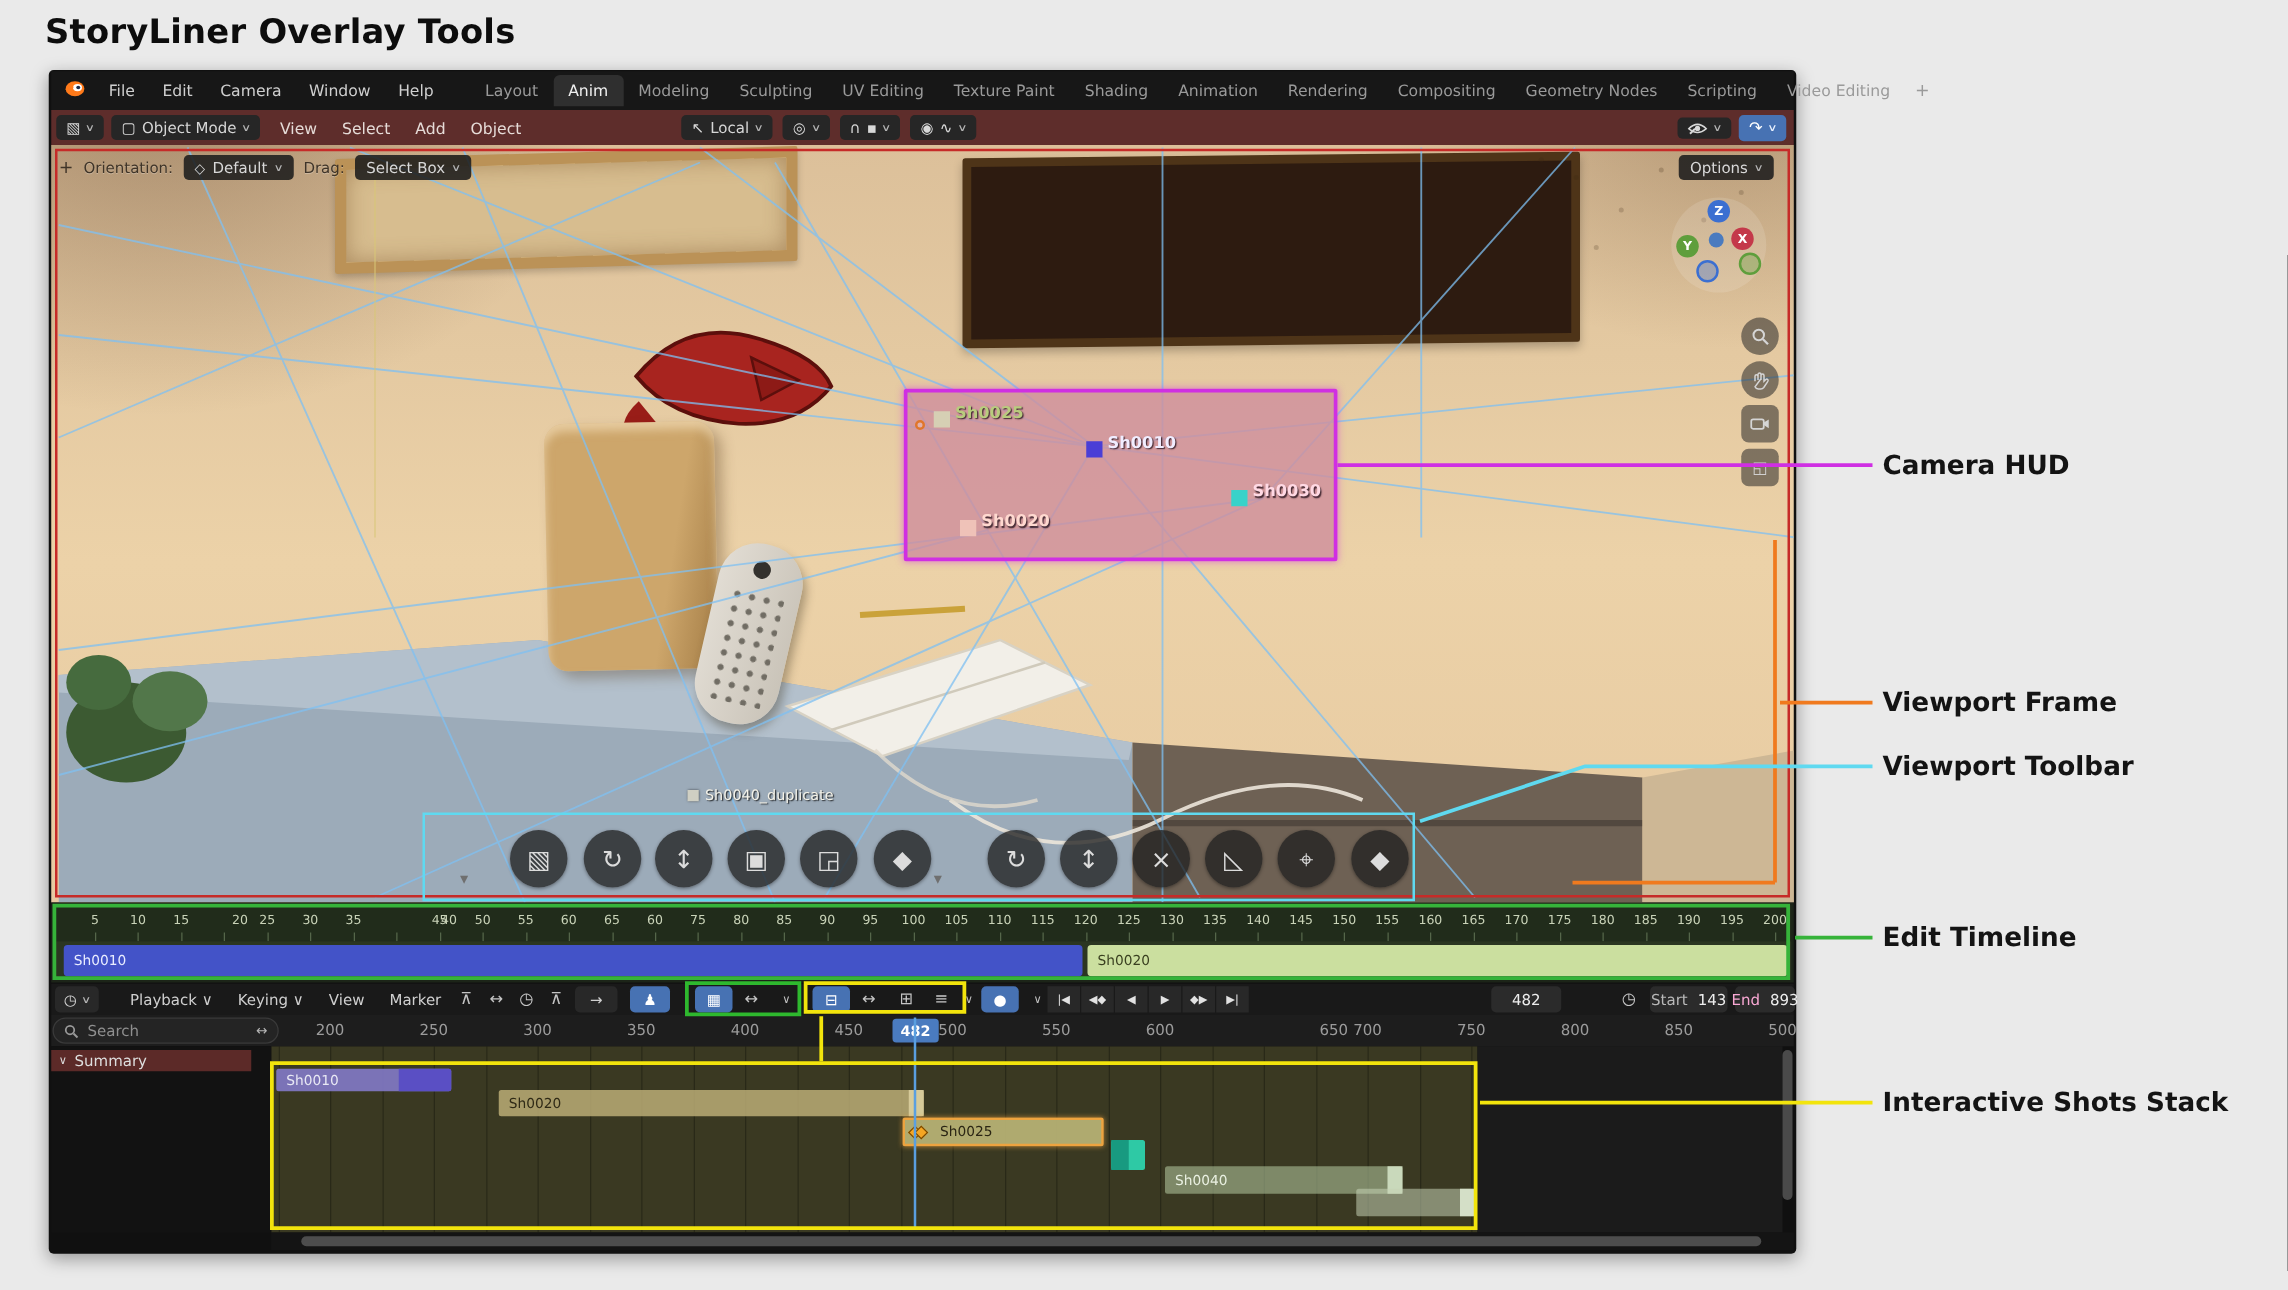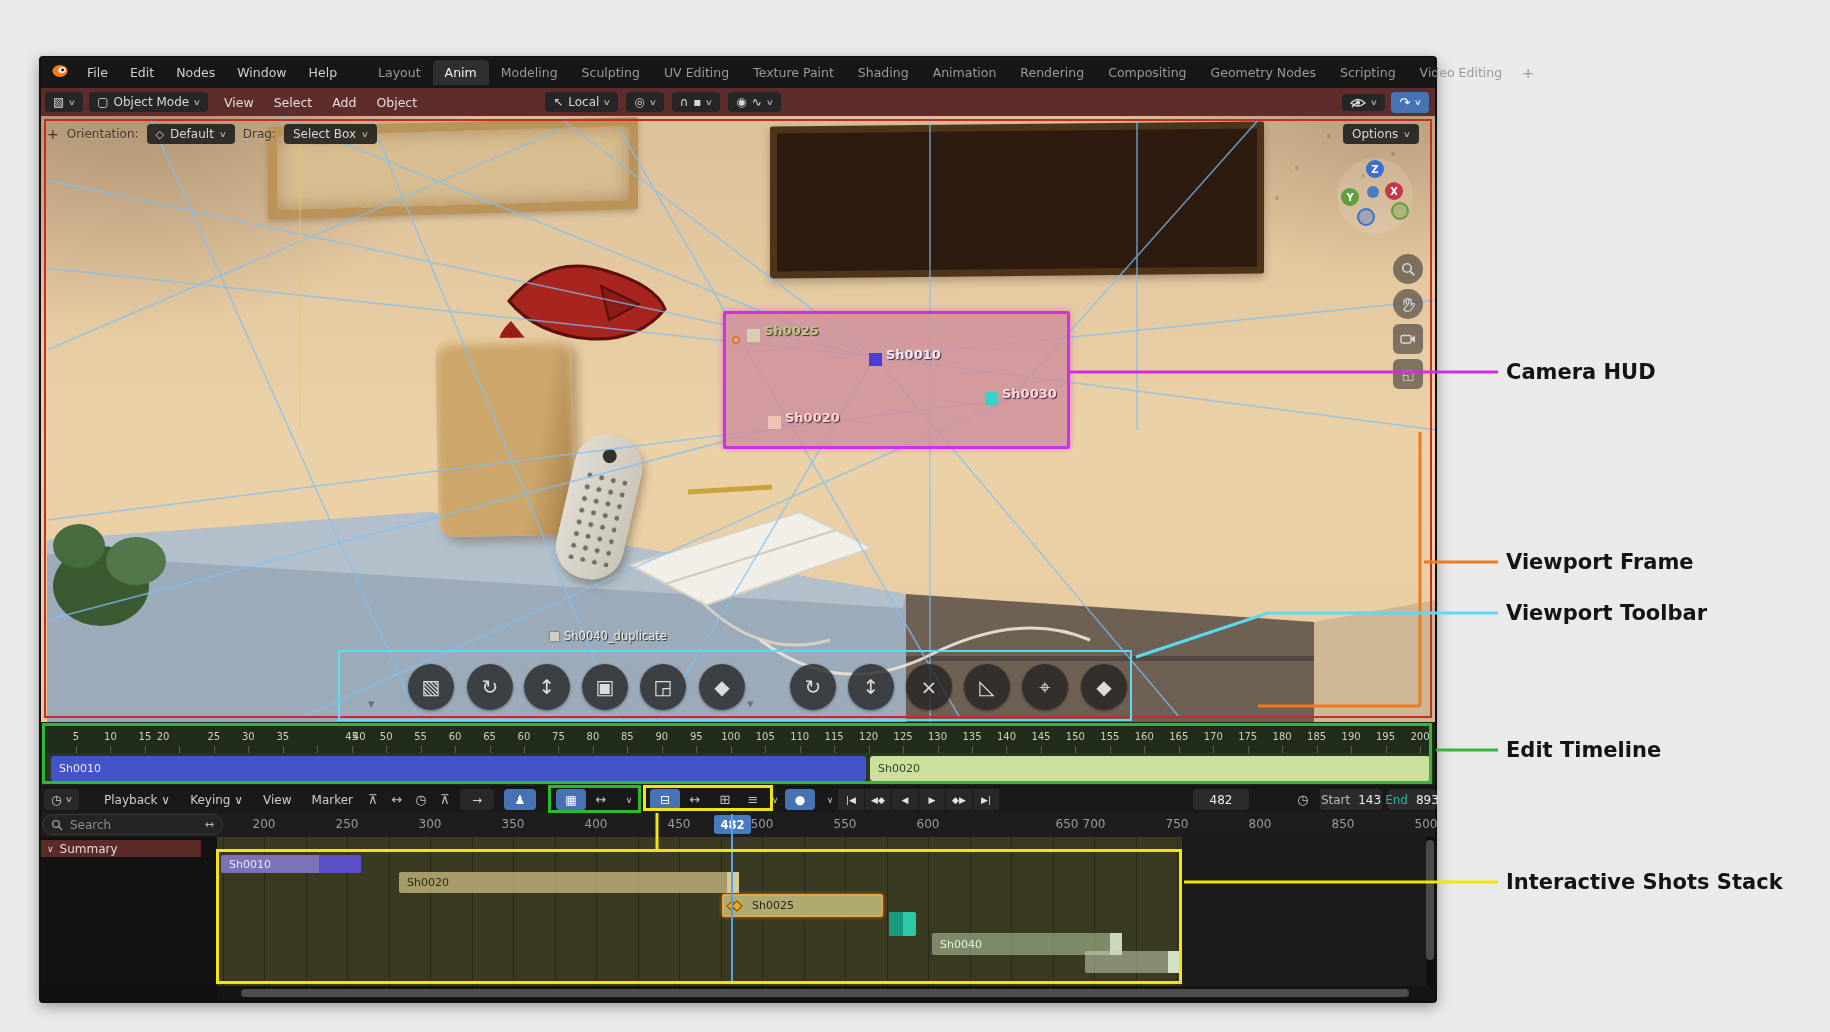--- a/index.html
+++ b/index.html
@@ -101,36 +101,37 @@
   
   .ann-box { border-style:solid; z-index:40; pointer-events:none; }
   svg.lines { position:absolute; left:0; top:0; z-index:50; pointer-events:none; }
   .eye-svg, .mini-svg { display:block; }
 </style>
 </head>
 <body>
 
 <div class="canvas">
 
+  <div class="abs page-title">StoryLiner Overlay Tools</div>
 
   <div class="abs window"></div>
 
   <div class="abs menubar">
     <span style="padding:0 8px 0 10px">
       <svg width="17" height="14" viewBox="0 0 17 14">
           <ellipse cx="9" cy="7" rx="7.5" ry="6" fill="#ff7a1a"></ellipse>
           <ellipse cx="11" cy="6" rx="3.6" ry="2.9" fill="#fff"></ellipse>
           <ellipse cx="11.6" cy="6" rx="1.6" ry="1.4" fill="#1a2a4a"></ellipse>
           <path d="M1 8 L6 3 L8 6 Z" fill="#ff7a1a"></path>
         </svg>
     </span>
     <span id="main-menus" style="display:flex">
         <span class="menu-item">File</span>
         <span class="menu-item">Edit</span>
-        <span class="menu-item">Nodes</span>
+        <span class="menu-item">Camera</span>
         <span class="menu-item">Window</span>
         <span class="menu-item">Help</span>
       </span>
     <span class="ws-tabs" id="ws-tabs">
         <span class="ws-tab">Layout</span>
         <span class="ws-tab active">Anim</span>
         <span class="ws-tab">Modeling</span>
         <span class="ws-tab">Sculpting</span>
         <span class="ws-tab">UV Editing</span>
         <span class="ws-tab">Texture Paint</span>
@@ -338,21 +339,21 @@
   </div>
 
   <div class="abs edit-strip">
     <div class="edit-ruler" id="edit-ruler">
         <span class="edit-tick" style="left: 33px;">5</span>
         <span style="position: absolute; top: 22px; width: 1px; height: 7px; background: rgb(85, 102, 74); left: 33px;"></span>
         <span class="edit-tick" style="left: 67.4615px;">10</span>
         <span style="position: absolute; top: 22px; width: 1px; height: 7px; background: rgb(85, 102, 74); left: 67.4615px;"></span>
         <span class="edit-tick" style="left: 101.923px;">15</span>
         <span style="position: absolute; top: 22px; width: 1px; height: 7px; background: rgb(85, 102, 74); left: 101.923px;"></span>
-        <span class="edit-tick" style="left: 120px;">20</span>
+        <span class="edit-tick" style="left: 149px;">20</span>
         <span style="position: absolute; top: 22px; width: 1px; height: 7px; background: rgb(85, 102, 74); left: 136.385px;"></span>
         <span class="edit-tick" style="left: 170.846px;">25</span>
         <span style="position: absolute; top: 22px; width: 1px; height: 7px; background: rgb(85, 102, 74); left: 170.846px;"></span>
         <span class="edit-tick" style="left: 205.308px;">30</span>
         <span style="position: absolute; top: 22px; width: 1px; height: 7px; background: rgb(85, 102, 74); left: 205.308px;"></span>
         <span class="edit-tick" style="left: 239.769px;">35</span>
         <span style="position: absolute; top: 22px; width: 1px; height: 7px; background: rgb(85, 102, 74); left: 239.769px;"></span>
         <span class="edit-tick" style="left: 274.231px; margin-left: 42px;">40</span>
         <span style="position: absolute; top: 22px; width: 1px; height: 7px; background: rgb(85, 102, 74); left: 274.231px;"></span>
         <span class="edit-tick" style="left: 308.692px;">45</span>
@@ -487,21 +488,21 @@
       </span>
     <span class="hitem numfield" style="left:1152px;width:56px">
         <span>482</span>
       </span>
     <span class="hitem hic" style="left:1251px">◷</span>
     <span class="hitem numfield" style="left:1279px;width:62px">
         <span style="color:#b8b8b8">Start</span>
         <span>143</span>
       </span>
     <span class="hitem numfield" style="left:1347px;width:48px">
-        <span style="color:#14b8a6">End</span>
+        <span style="color:#f9a8d4">End</span>
         <span>893</span>
       </span>
   </div>
 
   <div class="abs ds-ruler" id="ds-ruler">
     <span class="search">
       <svg width="12" height="12" viewBox="0 0 12 12">
           <circle cx="5" cy="5" r="3.4" fill="none" stroke="#9a9a9a" stroke-width="1.4"></circle>
           <line x1="7.8" y1="7.8" x2="11" y2="11" stroke="#9a9a9a" stroke-width="1.5"></line>
         </svg>

